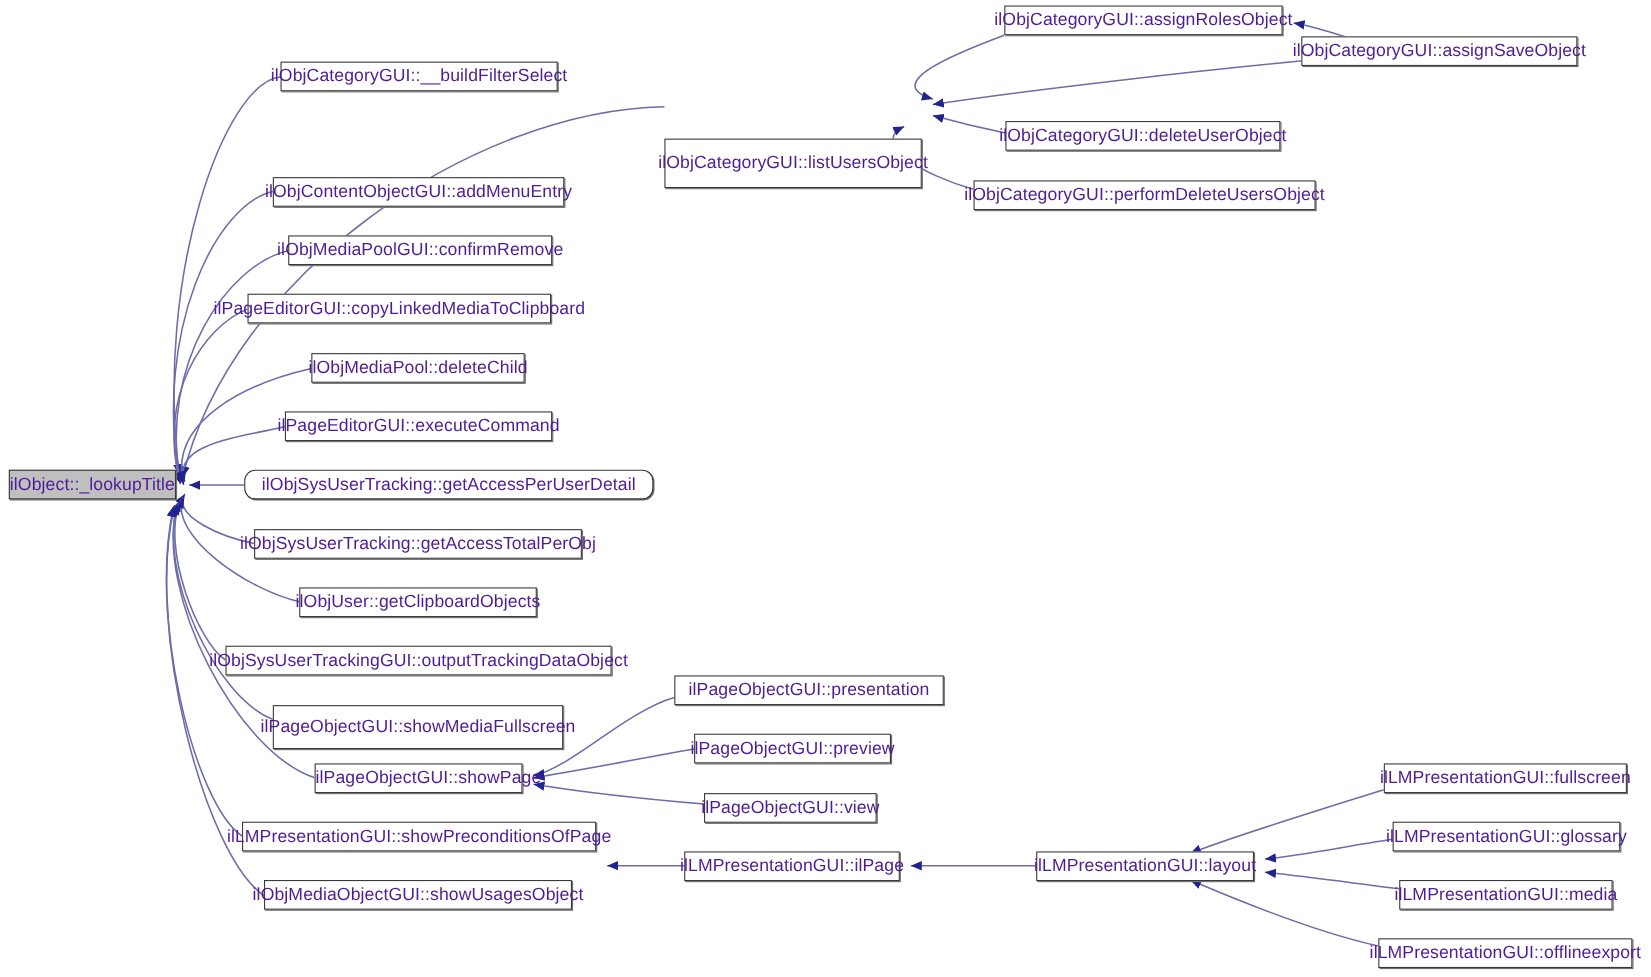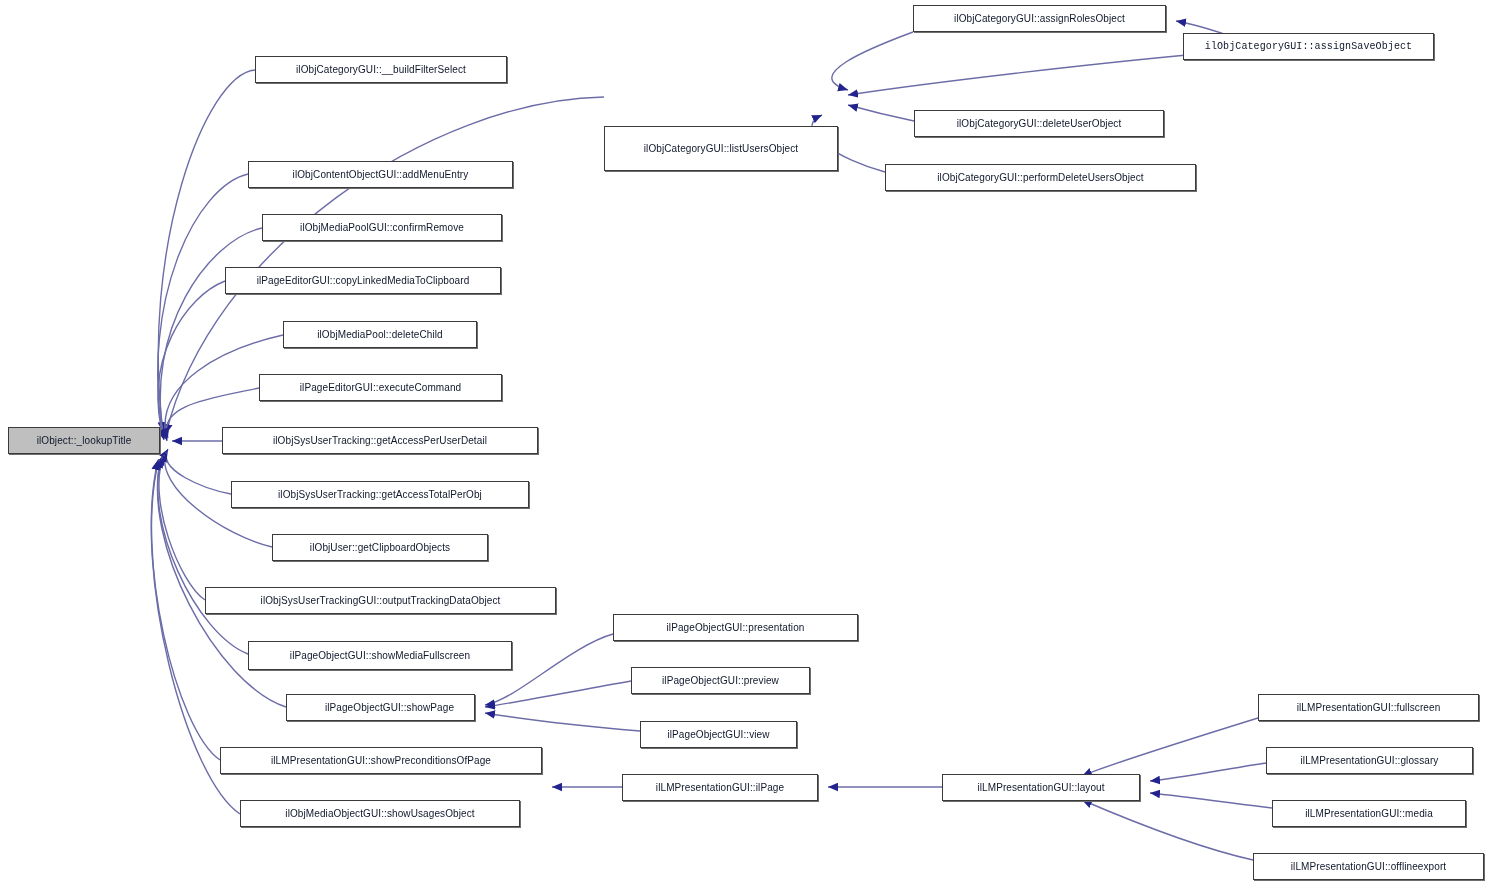--- a/index.html
+++ b/index.html
@@ -25,22 +25,22 @@
   }
   .node {
     position: absolute;
     box-sizing: border-box;
     border: 1px solid #3a3a3a;
     background: #ffffff;
     display: flex;
     align-items: center;
     justify-content: center;
     white-space: nowrap;
-    color: #0f172a;
-    font-size: 10px;
+    color: #4c1d95;
+    font-size: 16px;
     line-height: 1;
     letter-spacing: 0.1px;
     padding: 0 6px;
     box-shadow: 1px 1px 0 0 #6e6e6e;
   }
   .node.is-focus {
     background: #bfbfbf;
   }
   .node-label {
     display: block;
@@ -104,51 +104,51 @@
       </div>
       <div class="node" style="left: 225px; top: 267px; width: 276px; height: 27px;">
         <span class="node-label">ilPageEditorGUI::copyLinkedMediaToClipboard</span>
       </div>
       <div class="node" style="left: 283px; top: 321px; width: 194px; height: 27px;">
         <span class="node-label">ilObjMediaPool::deleteChild</span>
       </div>
       <div class="node" style="left: 259px; top: 374px; width: 243px; height: 27px;">
         <span class="node-label">ilPageEditorGUI::executeCommand</span>
       </div>
-      <div class="node" style="left: 222px; top: 427px; width: 316px; height: 27px;">
+      <div class="node" style="left: 222px; top: 427px; width: 372px; height: 27px; border-radius: 10px;">
         <span class="node-label">ilObjSysUserTracking::getAccessPerUserDetail</span>
       </div>
       <div class="node" style="left: 231px; top: 481px; width: 298px; height: 27px;">
         <span class="node-label">ilObjSysUserTracking::getAccessTotalPerObj</span>
       </div>
       <div class="node" style="left: 272px; top: 534px; width: 216px; height: 27px;">
         <span class="node-label">ilObjUser::getClipboardObjects</span>
       </div>
       <div class="node" style="left: 205px; top: 587px; width: 351px; height: 27px;">
         <span class="node-label">ilObjSysUserTrackingGUI::outputTrackingDataObject</span>
       </div>
-      <div class="node" style="left: 248px; top: 641px; width: 264px; height: 29px;">
+      <div class="node" style="left: 248px; top: 641px; width: 264px; height: 40px;">
         <span class="node-label">ilPageObjectGUI::showMediaFullscreen</span>
       </div>
       <div class="node" style="left: 286px; top: 694px; width: 189px; height: 27px; padding-left: 24px;">
         <span class="node-label">ilPageObjectGUI::showPage</span>
       </div>
       <div class="node" style="left: 220px; top: 747px; width: 322px; height: 27px;">
         <span class="node-label">ilLMPresentationGUI::showPreconditionsOfPage</span>
       </div>
       <div class="node" style="left: 240px; top: 800px; width: 280px; height: 27px;">
         <span class="node-label">ilObjMediaObjectGUI::showUsagesObject</span>
       </div>
       <div class="node" style="left: 604px; top: 84px; width: 234px; height: 45px; margin-top: 42px;">
         <span class="node-label">ilObjCategoryGUI::listUsersObject</span>
       </div>
       <div class="node" style="left: 913px; top: 5px; width: 253px; height: 27px;">
         <span class="node-label">ilObjCategoryGUI::assignRolesObject</span>
       </div>
-      <div class="node" style="left: 1183px; top: 33px; width: 251px; height: 27px; font-family: Liberation Mono, monospace;">
+      <div class="node" style="left: 1183px; top: 33px; width: 251px; height: 27px;">
         <span class="node-label">ilObjCategoryGUI::assignSaveObject</span>
       </div>
       <div class="node" style="left: 914px; top: 110px; width: 250px; height: 27px;">
         <span class="node-label">ilObjCategoryGUI::deleteUserObject</span>
       </div>
       <div class="node" style="left: 885px; top: 164px; width: 311px; height: 27px;">
         <span class="node-label">ilObjCategoryGUI::performDeleteUsersObject</span>
       </div>
       <div class="node" style="left: 613px; top: 614px; width: 245px; height: 27px;">
         <span class="node-label">ilPageObjectGUI::presentation</span>

